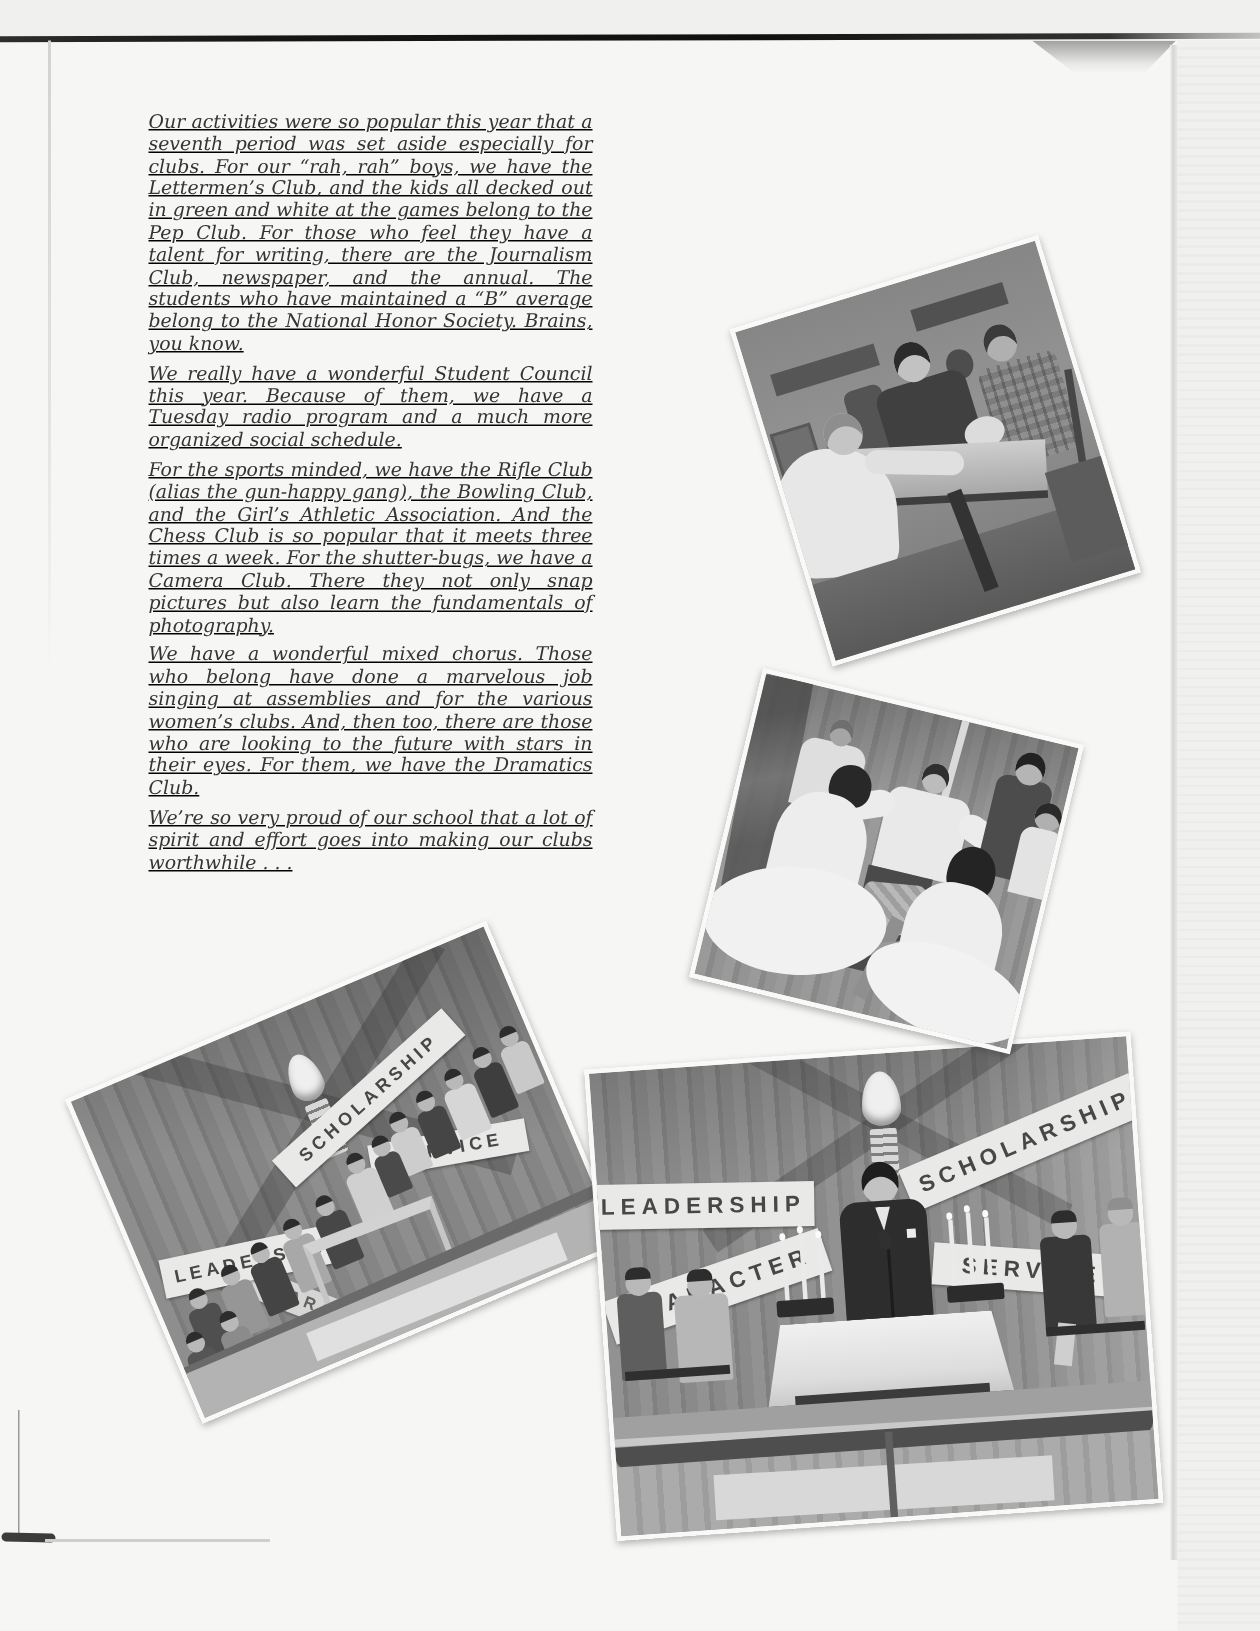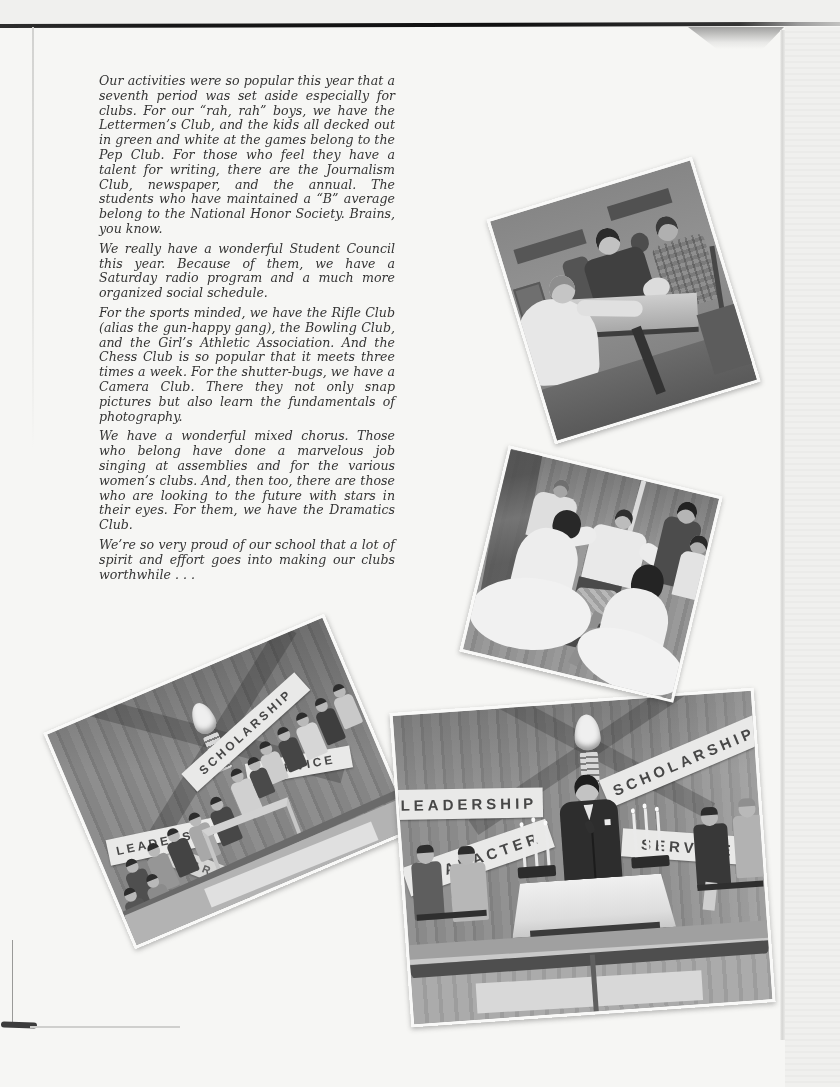--- a/index.html
+++ b/index.html
@@ -9,21 +9,21 @@
   .top-strip{left:0;top:0;width:840px;height:24px;background:#f0f0ee;}
   .top-edge{left:0;top:23px;width:840px;height:4px;background:linear-gradient(90deg,#2e2e2e,#161616 20%,#101010 60%,#333 88%,#9a9a9a 95%,#c2c2c0);transform:rotate(-0.15deg);}
   .corner-wedge{left:688px;top:27px;width:96px;height:22px;background:linear-gradient(180deg,rgba(90,90,90,.55),rgba(150,150,150,.15) 70%,transparent);clip-path:polygon(0 0,100% 0,78% 100%,30% 100%);}
   .left-crease{left:32px;top:27px;width:2px;height:420px;background:linear-gradient(180deg,#d2d2d0,#e3e3e1 60%,transparent);}
   .left-edge-low{left:12px;top:940px;width:1px;height:86px;background:#9a9a98;}
   .right-edge{left:780px;top:30px;width:5px;height:1010px;background:linear-gradient(90deg,#f2f2f0,#d5d5d3 40%,#e9e9e7);}
   .right-band{left:785px;top:27px;width:55px;height:1060px;background:repeating-linear-gradient(0deg,#f0f0ee 0 4px,#ebebe9 4px 6px);}
   .bottom-smudge{left:1px;top:1022px;width:36px;height:6px;background:#3c3c3c;transform:rotate(1.5deg);border-radius:3px;}
   .bottom-line{left:30px;top:1026px;width:150px;height:2px;background:#cfcfcd;}
   
-  .copy{left:99px;top:74px;width:296px;}
+  .copy{left:99px;top:74px;width:296px;text-decoration:underline;}
   .copy p{margin:0 0 5px 0;text-align:justify;font:italic 12.6px/14.8px "DejaVu Serif",serif;color:#343434;}
   
   .ph{position:absolute;overflow:hidden;border:3px solid #f9f9f8;box-sizing:border-box;box-shadow:0 2px 5px rgba(50,50,50,.35);}
   .fig{position:absolute;border-radius:5px 5px 2px 2px;}
   .fig::before{content:"";position:absolute;left:50%;transform:translateX(-50%);top:-11px;width:12px;height:12px;border-radius:50%;background:#b9b9b9;}
   .fig::after{content:"";position:absolute;left:50%;transform:translateX(-50%);top:-13px;width:12px;height:6px;border-radius:6px 6px 0 0;background:#2d2d2d;}
   .fig.lg::before{width:17px;height:17px;top:-15px;}
   .fig.lg::after{width:17px;height:8px;top:-17px;}
   .fig.lighthair::after{background:#8f8f8f;}
   .banner{position:absolute;transform-origin:left center;background:#e9e9e8;display:flex;align-items:center;justify-content:center;overflow:hidden;box-shadow:0 1px 2px rgba(0,0,0,.35);}
@@ -45,21 +45,21 @@
   <div class="el corner-wedge"></div>
   <div class="el left-crease"></div>
   <div class="el left-edge-low"></div>
   <div class="el right-band"></div>
   <div class="el right-edge"></div>
   <div class="el bottom-smudge"></div>
   <div class="el bottom-line"></div>
 
   <article class="el copy">
     <p>Our activities were so popular this year that a seventh period was set aside especially for clubs. For our “rah, rah” boys, we have the Lettermen’s Club, and the kids all decked out in green and white at the games belong to the Pep Club. For those who feel they have a talent for writing, there are the Journalism Club, newspaper, and the annual. The students who have maintained a “B” average belong to the National Honor Society. Brains, you know.</p>
-    <p>We really have a wonderful Student Council this year. Because of them, we have a Saturday radio program and a much more organized social schedule.</p>
+    <p>We really have a wonderful Student Council this year. Because of them, we have a Tuesday radio program and a much more organized social schedule.</p>
     <p>For the sports minded, we have the Rifle Club (alias the gun-happy gang), the Bowling Club, and the Girl’s Athletic Association. And the Chess Club is so popular that it meets three times a week. For the shutter-bugs, we have a Camera Club. There they not only snap pictures but also learn the fundamentals of photography.</p>
     <p>We have a wonderful mixed chorus. Those who belong have done a marvelous job singing at assemblies and for the various women’s clubs. And, then too, there are those who are looking to the future with stars in their eyes. For them, we have the Dramatics Club.</p>
     <p>We’re so very proud of our school that a lot of spirit and effort goes into making our clubs worthwhile . . .</p>
   </article>
 
   <figure class="ph" style="left:516px;top:183px;width:215px;height:235px;transform:rotate(-17deg);z-index:1;margin:0;">
     <div class="el" style="left:0;top:0;right:0;bottom:0;background:linear-gradient(180deg,#868686,#939393 40%,#8a8a8a 62%,#7b7b7b);"></div>
     <div class="el" style="left:14px;top:34px;width:72px;height:15px;background:#565656;"></div>
     <div class="el" style="left:116px;top:20px;width:64px;height:15px;background:#515151;"></div>
     <div class="el" style="left:2px;top:72px;width:24px;height:32px;background:#6f6f6f;border:2px solid #595959;"></div>

